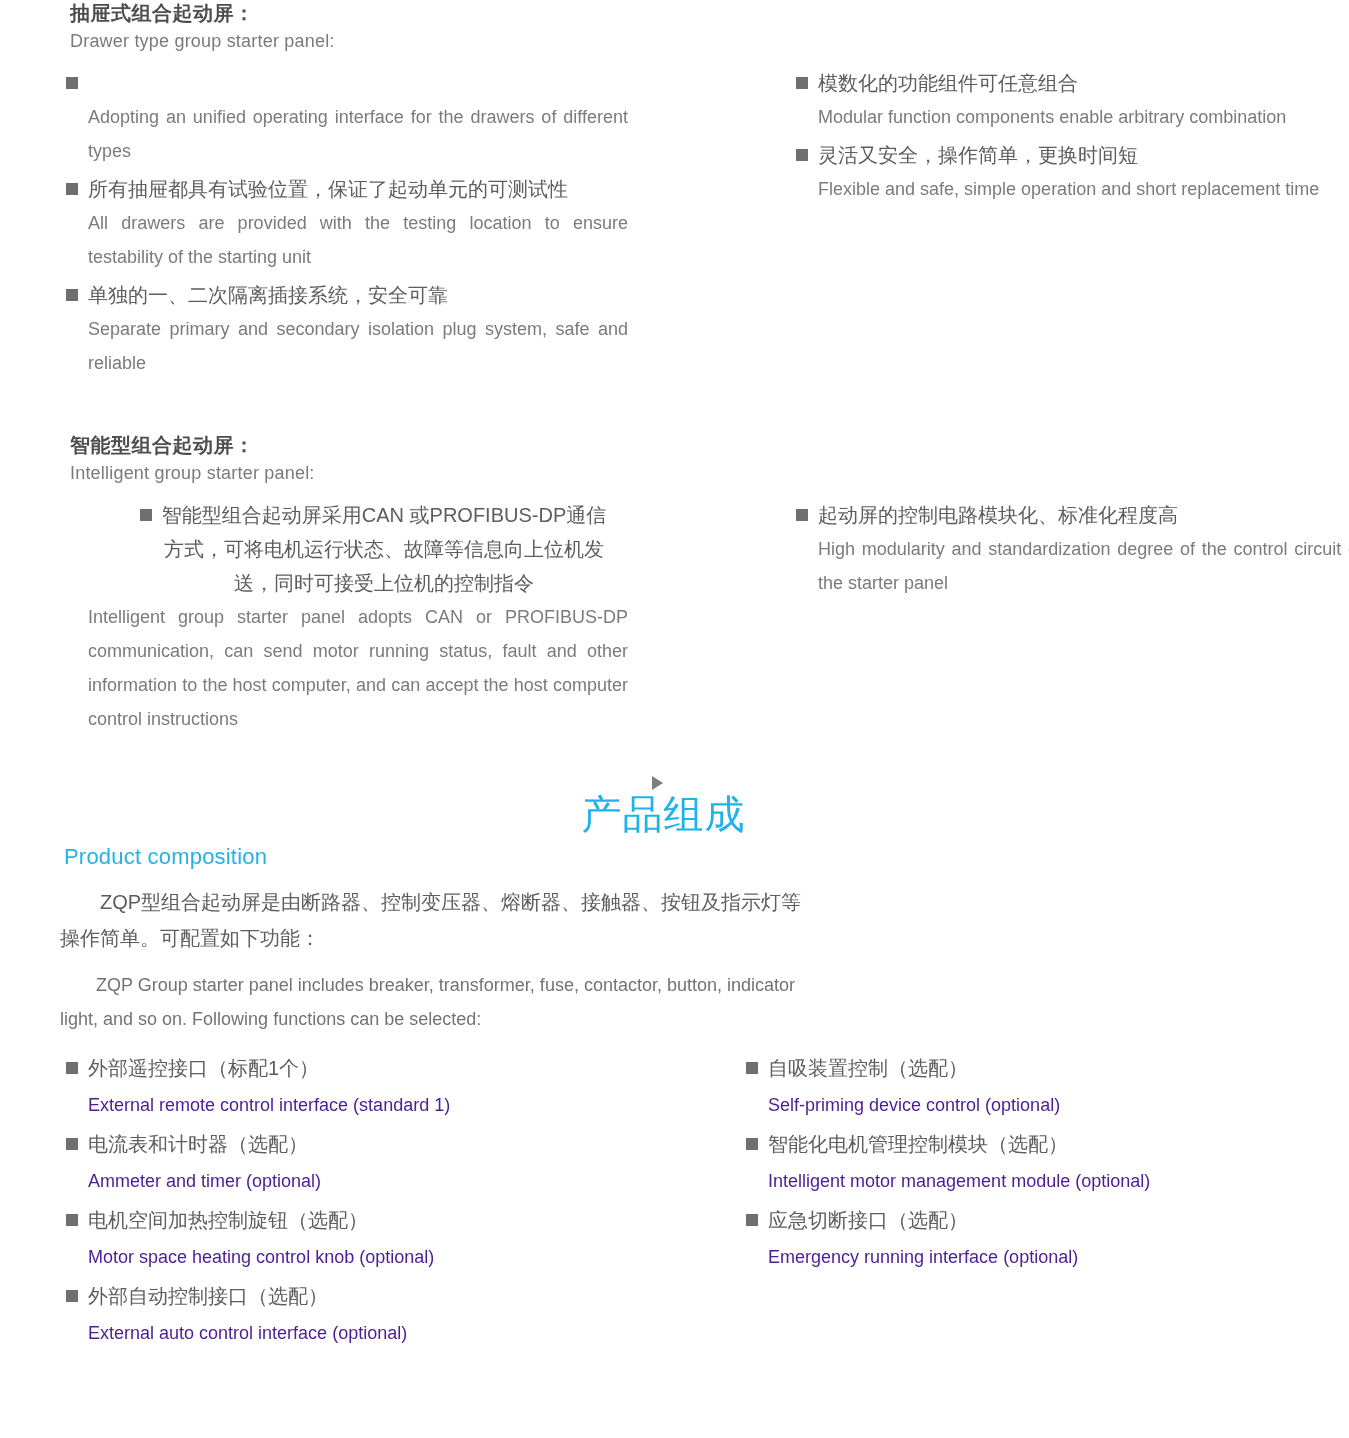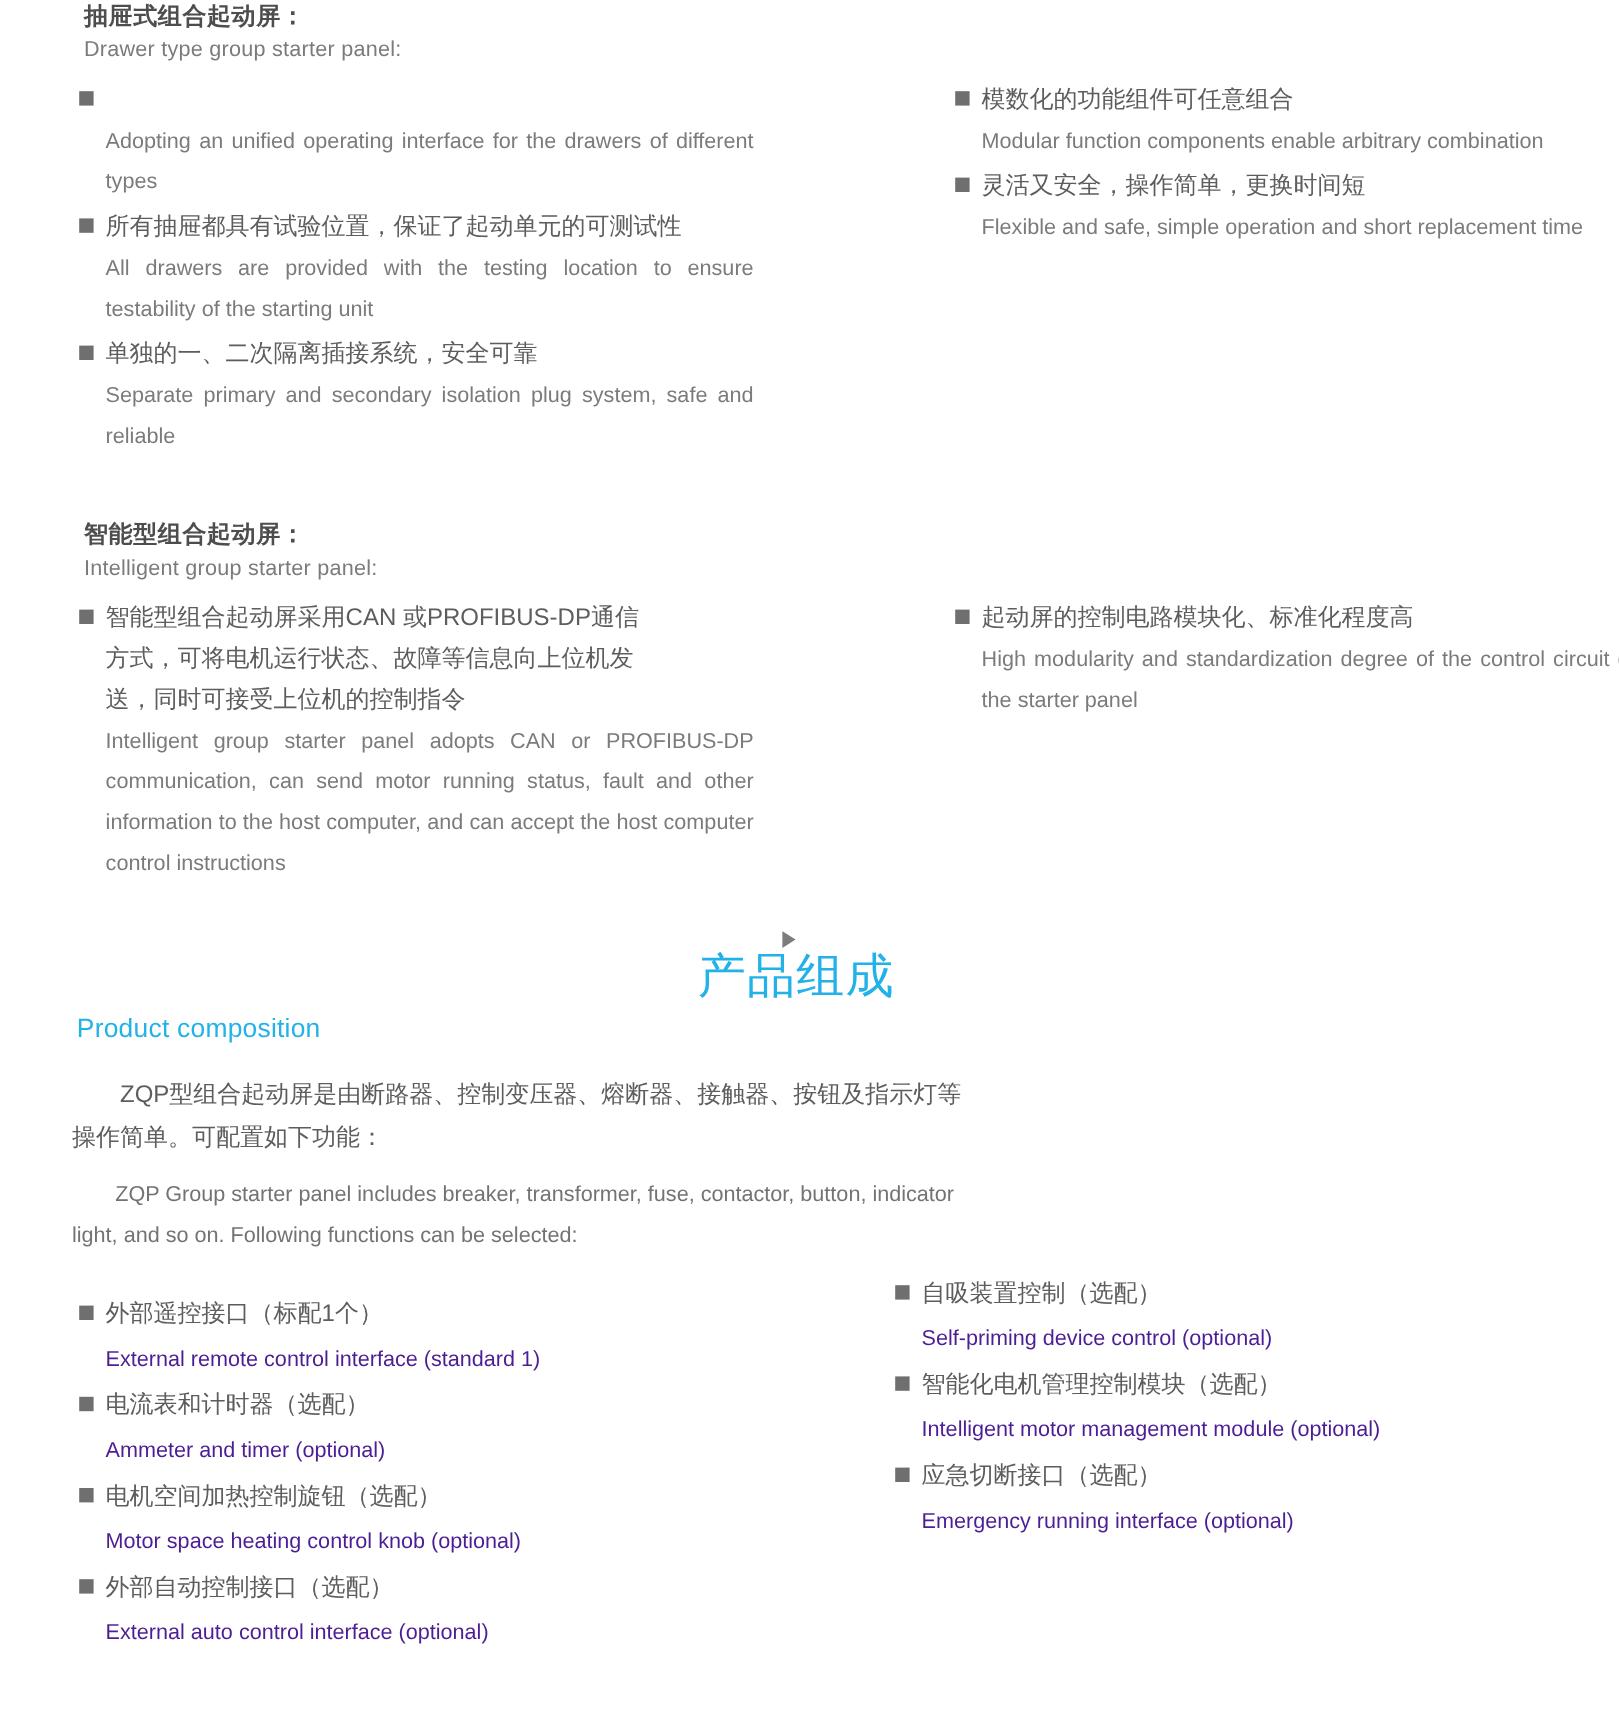--- a/index.html
+++ b/index.html
@@ -88,20 +88,21 @@
     text-justify: inter-word;
     width: 540px;
   }
   .col-right .bullet-en {
     width: 545px;
   }
 
   
   .bullet-cn.wrapcn {
     margin-left: 0;
+    text-align: center;
   }
   .bullet-cn.wrapcn .cont {
     display: block;
     margin-left: 28px;
   }
 
   .spacer-lg { height: 48px; }
   .spacer-md { height: 26px; }
 
   
@@ -131,39 +132,39 @@
     font-size: 22px;
     color: #22b2e8;
     margin: 6px 0 0 4px;
     letter-spacing: 0.2px;
   }
 
   .para-cn {
     font-size: 20px;
     color: #5d5d5d;
     line-height: 36px;
-    margin: 24px 0 0 0;
+    margin: 14px 0 0 0;
     width: 880px;
   }
   .para-cn .ind { display: inline-block; width: 40px; }
   .para-en {
     font-size: 18px;
     color: #737373;
     line-height: 34px;
     margin: 12px 0 0 0;
     width: 880px;
   }
   .para-en .ind { display: inline-block; width: 36px; }
 
   .list-cols {
     display: flex;
     flex-direction: row;
     margin-top: 14px;
   }
-  .list-left { flex: 0 0 680px; margin-top: 17px; }
+  .list-left { flex: 0 0 680px; }
   .list-right { flex: 0 0 560px; }
 
   .item { margin-bottom: 2px; }
   .item-cn {
     font-size: 20px;
     color: #5d5d5d;
     line-height: 37px;
     margin: 0;
   }
   .item-cn .mark {

